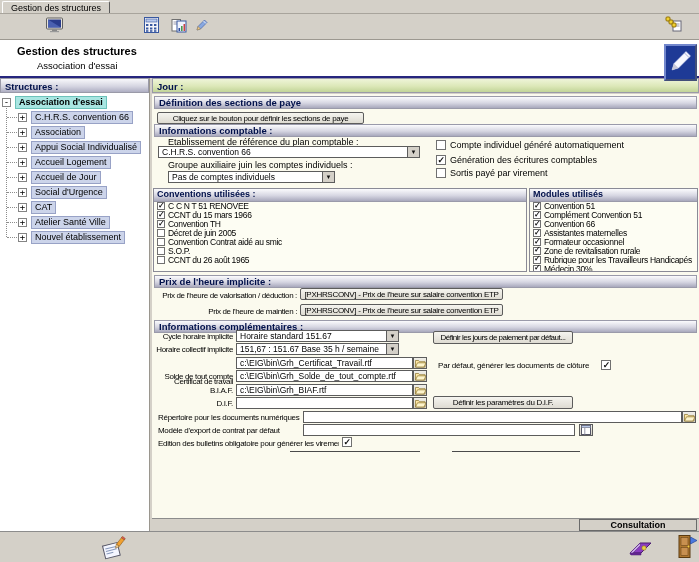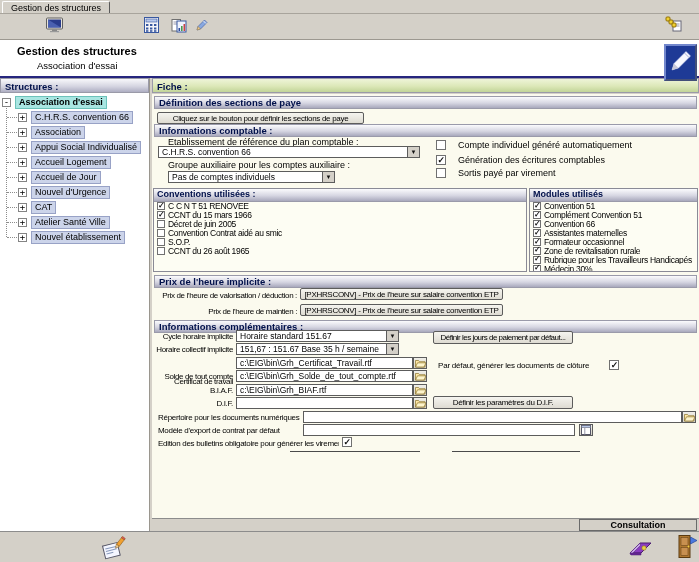--- a/index.html
+++ b/index.html
@@ -73,21 +73,21 @@
          border-left:1px solid #5c5c5c;font-size:6px;line-height:10px;text-align:center;color:#111;}
   .field{position:absolute;box-sizing:border-box;height:12px;background:#fff;border:1px solid #5c5c5c;
          font-size:8.5px;line-height:10px;padding:0 3px;white-space:nowrap;overflow:hidden;}
   .fbtn{position:absolute;box-sizing:border-box;height:12px;width:14px;background:linear-gradient(#f0efe9,#d8d5ca);
         border:1px solid #5c5c5c;display:flex;align-items:center;justify-content:center;padding:0;cursor:pointer;}
 
   .cb{position:relative;box-sizing:border-box;width:10px;height:10px;background:#fff;border:1px solid #707070;flex:none;cursor:pointer;}
   .cb.checked::after{content:"✓";position:absolute;left:0.5px;top:-1.5px;font-size:9px;font-weight:bold;line-height:10px;color:#101010;}
   .cb.small{width:8px;height:8px;}
   .cb.small.checked::after{font-size:8px;top:-1.5px;line-height:8px;left:0;}
-  .cbrow{position:absolute;display:flex;align-items:center;gap:12px;font-size:9px;white-space:nowrap;}
+  .cbrow{position:absolute;display:flex;align-items:center;gap:4px;font-size:9px;white-space:nowrap;}
 
   .group{position:absolute;box-sizing:border-box;background:#fdfdf3;border:1px solid #8a8a96;overflow:hidden;}
   .ghdr{height:12px;line-height:11px;padding-left:3px;font-weight:bold;font-size:9px;color:#00104a;
         background:linear-gradient(#fbfbfd,#d6d6e2 55%,#a8a8bc);border-bottom:1px solid #9a9aaa;}
   .citem{display:flex;align-items:center;gap:3px;height:8.9px;padding-left:3px;font-size:8.5px;
          letter-spacing:-0.3px;white-space:nowrap;overflow:hidden;}
 
   .rule{position:absolute;height:1px;background:#4a4a4a;}
 
   .statusbar{position:absolute;left:0;top:440px;width:547px;height:13px;background:#d4d0c8;border-top:1px solid #8c8c8c;box-sizing:border-box;}
@@ -204,49 +204,49 @@
         <div class="trow">
             <span class="exp plus"></span>
             <span class="tlabel">Accueil Logement</span>
           </div>
         <div class="trow">
             <span class="exp plus"></span>
             <span class="tlabel">Accueil de Jour</span>
           </div>
         <div class="trow">
             <span class="exp plus"></span>
-            <span class="tlabel">Nouvel d'Urgence</span>
+            <span class="tlabel">Social d'Urgence</span>
           </div>
         <div class="trow">
             <span class="exp plus"></span>
             <span class="tlabel">CAT</span>
           </div>
         <div class="trow">
             <span class="exp plus"></span>
             <span class="tlabel">Atelier Santé Ville</span>
           </div>
         <div class="trow">
             <span class="exp plus"></span>
             <span class="tlabel">Nouvel établissement</span>
           </div>
       </div>
     </div>
 
     <div class="right-panel">
-      <div class="panel-hdr gradgreen">Fiche :</div>
+      <div class="panel-hdr gradgreen">Jour :</div>
 
       <div class="fcontent">
 
         <div class="sec-hdr" style="left:2px;top:2px;width:543px;">Définition des sections de paye</div>
         <button class="btn" style="left:5px;top:18px;width:207px;height:12px;">Cliquez sur le bouton pour définir les sections de paye</button>
 
         <div class="sec-hdr" style="left:2px;top:30px;width:543px;">Informations comptable :</div>
         <div class="lbl" style="left:16px;top:43px;">Etablissement de référence du plan comptable :</div>
         <div class="combo" style="left:6px;top:52px;width:262px;">C.H.R.S. convention 66</div>
-        <div class="lbl" style="left:16px;top:66px;">Groupe auxiliaire pour les comptes auxiliaire :</div>
+        <div class="lbl" style="left:16px;top:66px;">Groupe auxiliaire juin les comptes individuels :</div>
         <div class="combo" style="left:16px;top:77px;width:167px;">Pas de comptes individuels</div>
 
         <div class="cbrow" style="left:284px;top:46px;">
           <span class="cb"></span>
           <span>Compte individuel généré automatiquement</span>
         </div>
         <div class="cbrow" style="left:284px;top:61px;">
           <span class="cb checked"></span>
           <span>Génération des écritures comptables</span>
         </div>
@@ -257,20 +257,24 @@
 
         <div class="group" style="left:1px;top:94px;width:374px;height:84px;">
           <div class="ghdr gradgray">Conventions utilisées :</div>
           <div class="citem">
               <span class="cb small checked"></span>
               <span>C C N T 51 RENOVEE</span>
             </div>
           <div class="citem">
               <span class="cb small checked"></span>
               <span>CCNT du 15 mars 1966</span>
+            </div>
+          <div class="citem">
+              <span class="cb small checked"></span>
+              <span>Convention TH</span>
             </div>
           <div class="citem">
               <span class="cb small"></span>
               <span>Décret de juin 2005</span>
             </div>
           <div class="citem">
               <span class="cb small"></span>
               <span>Convention Contrat aidé au smic</span>
             </div>
           <div class="citem">

